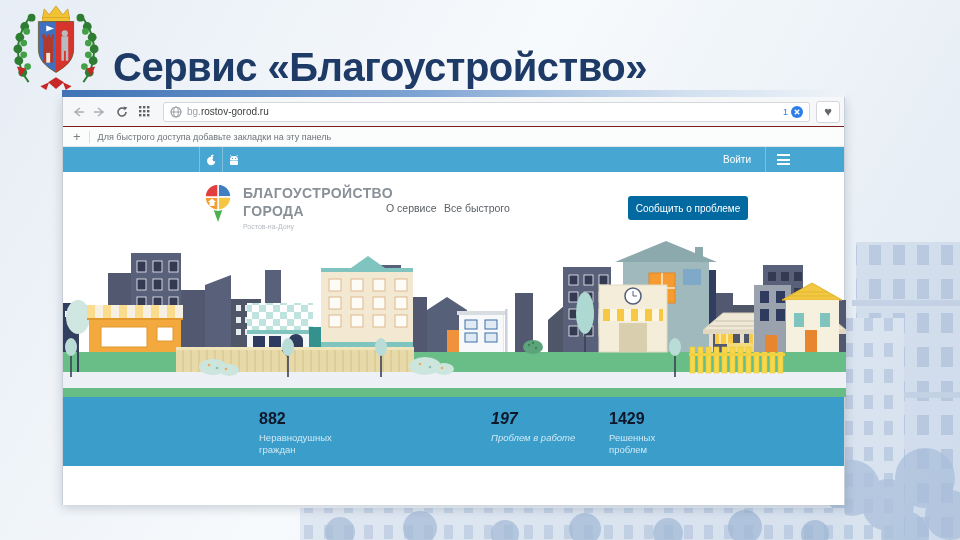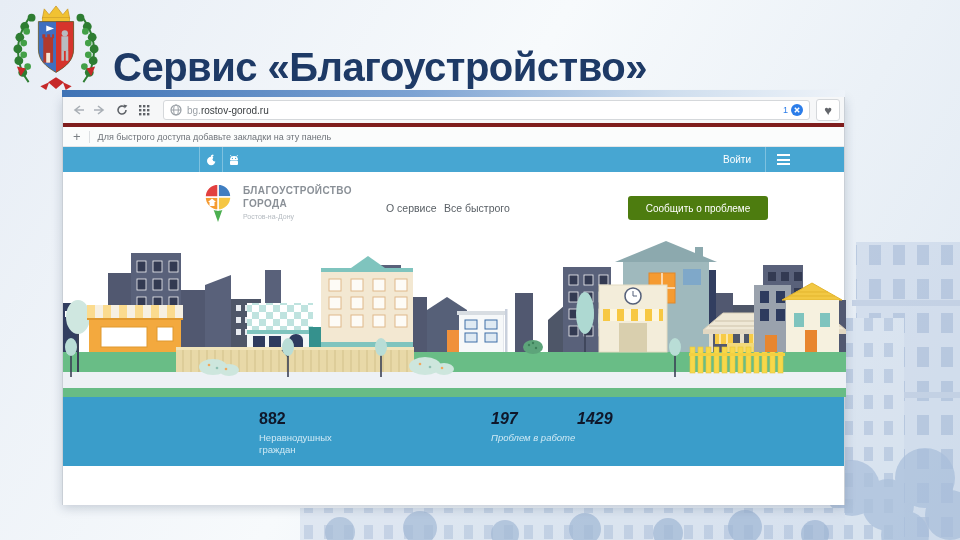--- a/index.html
+++ b/index.html
@@ -13,21 +13,21 @@
   .slide-title{position:absolute;left:113px;top:18px;z-index:3;font-size:40px;font-weight:bold;
                color:#1e3a66;letter-spacing:-0.5px;}
   .divider{position:absolute;left:62px;top:90px;width:783px;height:7px;z-index:3;
            background:linear-gradient(90deg,#3f73b5 0%,#7da3d3 45%,#cfdeee 78%,#eef3f9 100%);}
 
   
   .browser{position:absolute;left:62px;top:97px;width:783px;height:408px;z-index:2;
            background:#fff;border:1px solid #c9cfd6;border-top:none;
            box-shadow:0 3px 10px rgba(40,60,90,.22);}
   .toolbar{position:absolute;left:0;top:0;width:100%;height:30px;background:#f6f7f8;
-           border-bottom:4px solid #7f1d1d;display:flex;align-items:center;padding:0 4px;}
+           border-bottom:1px solid #7f1d1d;display:flex;align-items:center;padding:0 4px;}
   .tb-btn{width:22px;height:22px;display:flex;align-items:center;justify-content:center;
           border-radius:3px;flex:0 0 auto;}
   .addr{flex:1;height:20px;margin:0 2px 0 8px;background:#fff;border:1px solid #d5d8db;
         border-radius:3px;display:flex;align-items:center;padding:0 6px;font-size:10px;}
   .addr .prefix{color:#9aa0a6;}
   .addr .host{color:#3c4043;}
   .addr .grow{flex:1;}
   .badge-count{color:#2b7de9;font-size:9px;margin-right:3px;}
   .heart-cell{width:24px;height:22px;border:1px solid #d5d8db;border-radius:3px;background:#fff;
               display:flex;align-items:center;justify-content:center;color:#63666b;font-size:13px;margin-left:4px;}
@@ -46,33 +46,33 @@
   .topbar-spacer{flex:1;}
   .login{color:#fff;font-size:10px;padding:0 14px;height:25px;display:flex;align-items:center;}
   .topbar-sep{width:1px;height:25px;background:rgba(255,255,255,.30);}
   .burger{width:34px;height:25px;display:flex;flex-direction:column;justify-content:center;
           align-items:center;gap:2.5px;}
   .burger i{display:block;width:13px;height:2px;background:#fff;}
 
   .site-header{position:absolute;left:0;top:75px;width:100%;height:63px;background:#fff;}
   .logo{position:absolute;left:138px;top:10px;display:flex;}
   .logo-text{margin-left:8px;padding-top:3px;}
-  .logo-title{font-size:10px;font-weight:bold;color:#8a9097;letter-spacing:.4px;line-height:1.25;}
+  .logo-title{font-size:14px;font-weight:bold;color:#8a9097;letter-spacing:.4px;line-height:1.25;}
   .logo-city{font-size:7px;color:#b4bac0;margin-top:3px;}
   .nav-link{position:absolute;top:30px;font-size:10.5px;color:#5a6066;text-decoration:none;}
   .nav-0{left:323px;} .nav-1{left:381px;}
-  .report-btn{position:absolute;left:565px;top:24px;width:140px;height:24px;background:#4d7c0f;
+  .report-btn{position:absolute;left:565px;top:24px;width:120px;height:24px;background:#0369a1;
               border:none;border-radius:3px;color:#fff;font-size:10px;display:flex;
               align-items:center;justify-content:center;}
 
   .cityscape{position:absolute;left:0;top:138px;}
 
   .stats{position:absolute;left:0;top:300px;width:100%;height:69px;background:#3a9dca;}
   .stat{position:absolute;top:13px;}
-  .stat-0{left:196px;} .stat-1{left:311px;} .stat-2{left:428px;font-style:italic;} .stat-3{left:514px;font-style:italic;}
+  .stat-0{left:196px;} .stat-1{left:311px;} .stat-2{left:428px;font-style:italic;} .stat-3{left:546px;}
   .stat-value{font-size:16px;font-weight:bold;color:#0f172a;}
   .stat-label{width:86px;font-size:9.5px;line-height:1.3;color:#cfe9f4;margin-top:4px;}
   .site-footer{position:absolute;left:0;top:369px;width:100%;height:39px;background:#fff;}
 </style>
 </head>
 <body>
 
 <div class="slide">
 
   <svg class="bg-art" width="960" height="540">
@@ -624,18 +624,19 @@
       <div class="stat stat-0">
         <div class="stat-value">882</div>
         <div class="stat-label">Неравнодушных граждан</div>
       </div>
       <div class="stat stat-2">
         <div class="stat-value">197</div>
         <div class="stat-label">Проблем в работе</div>
       </div>
       <div class="stat stat-3">
         <div class="stat-value">1429</div>
+        <div class="stat-label">Решенных проблем</div>
       </div>
     </div>
 
     <div class="site-footer"></div>
   </div>
 </div>
 
 </body></html>

